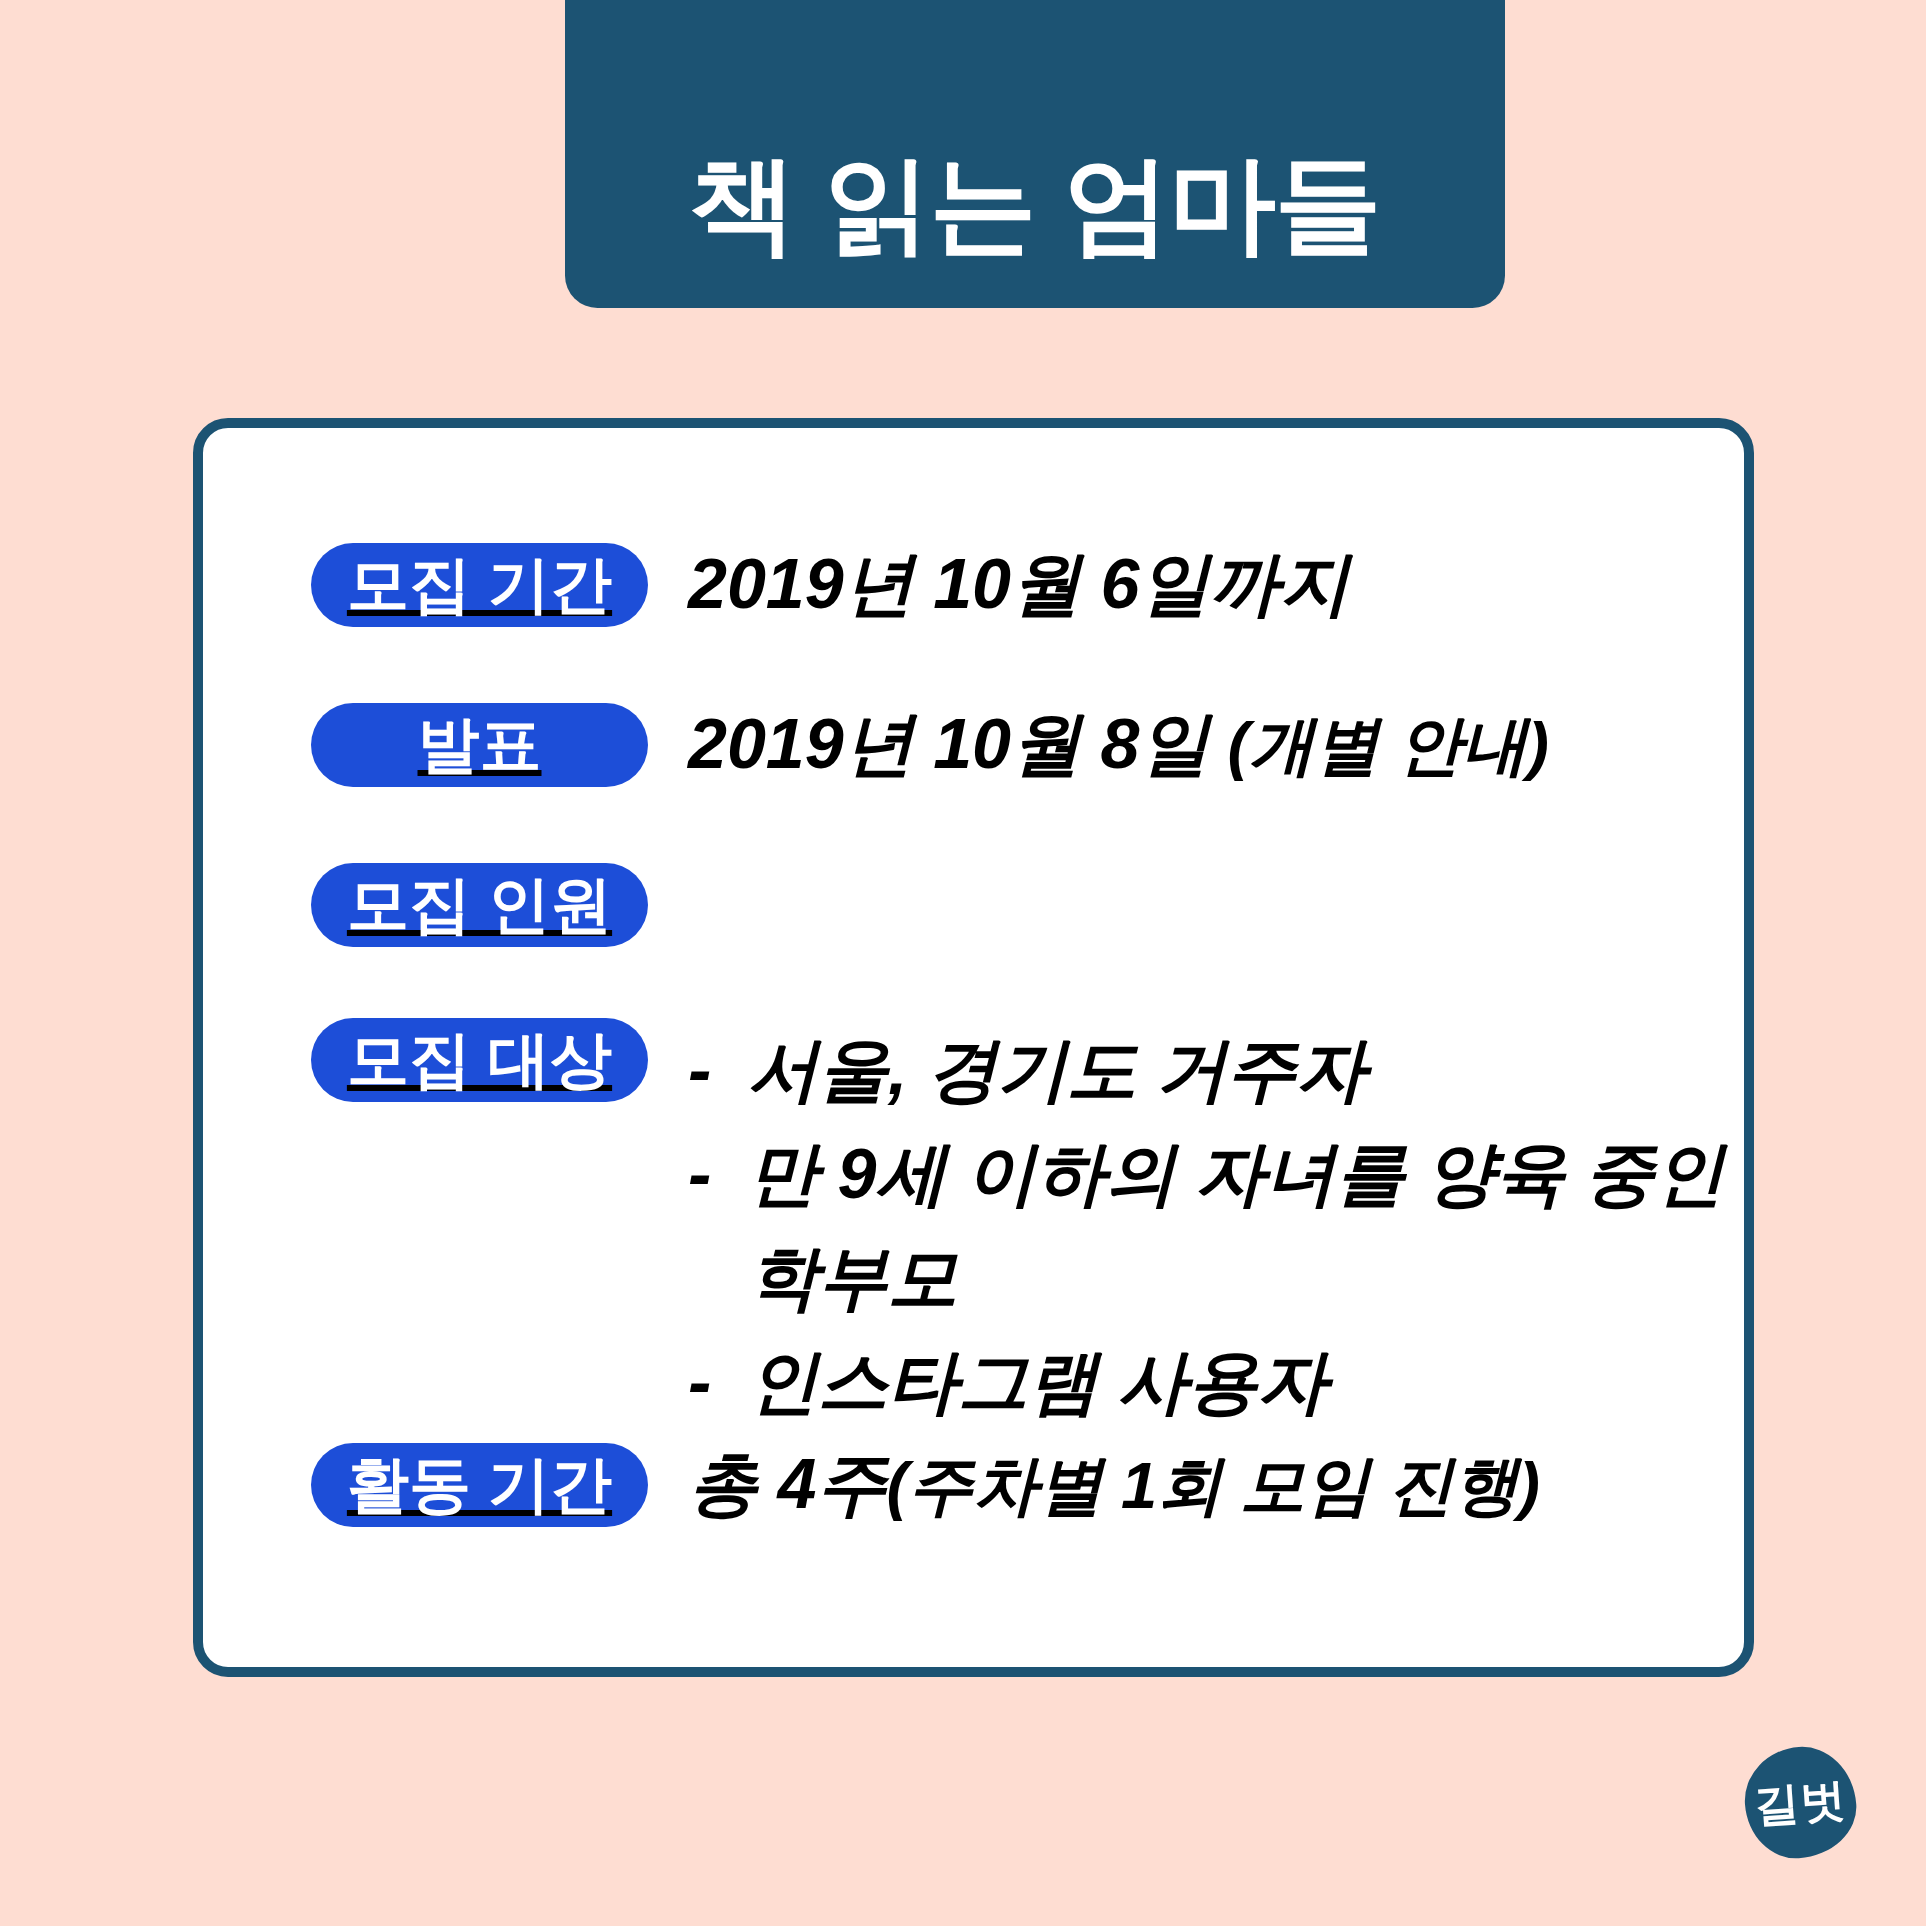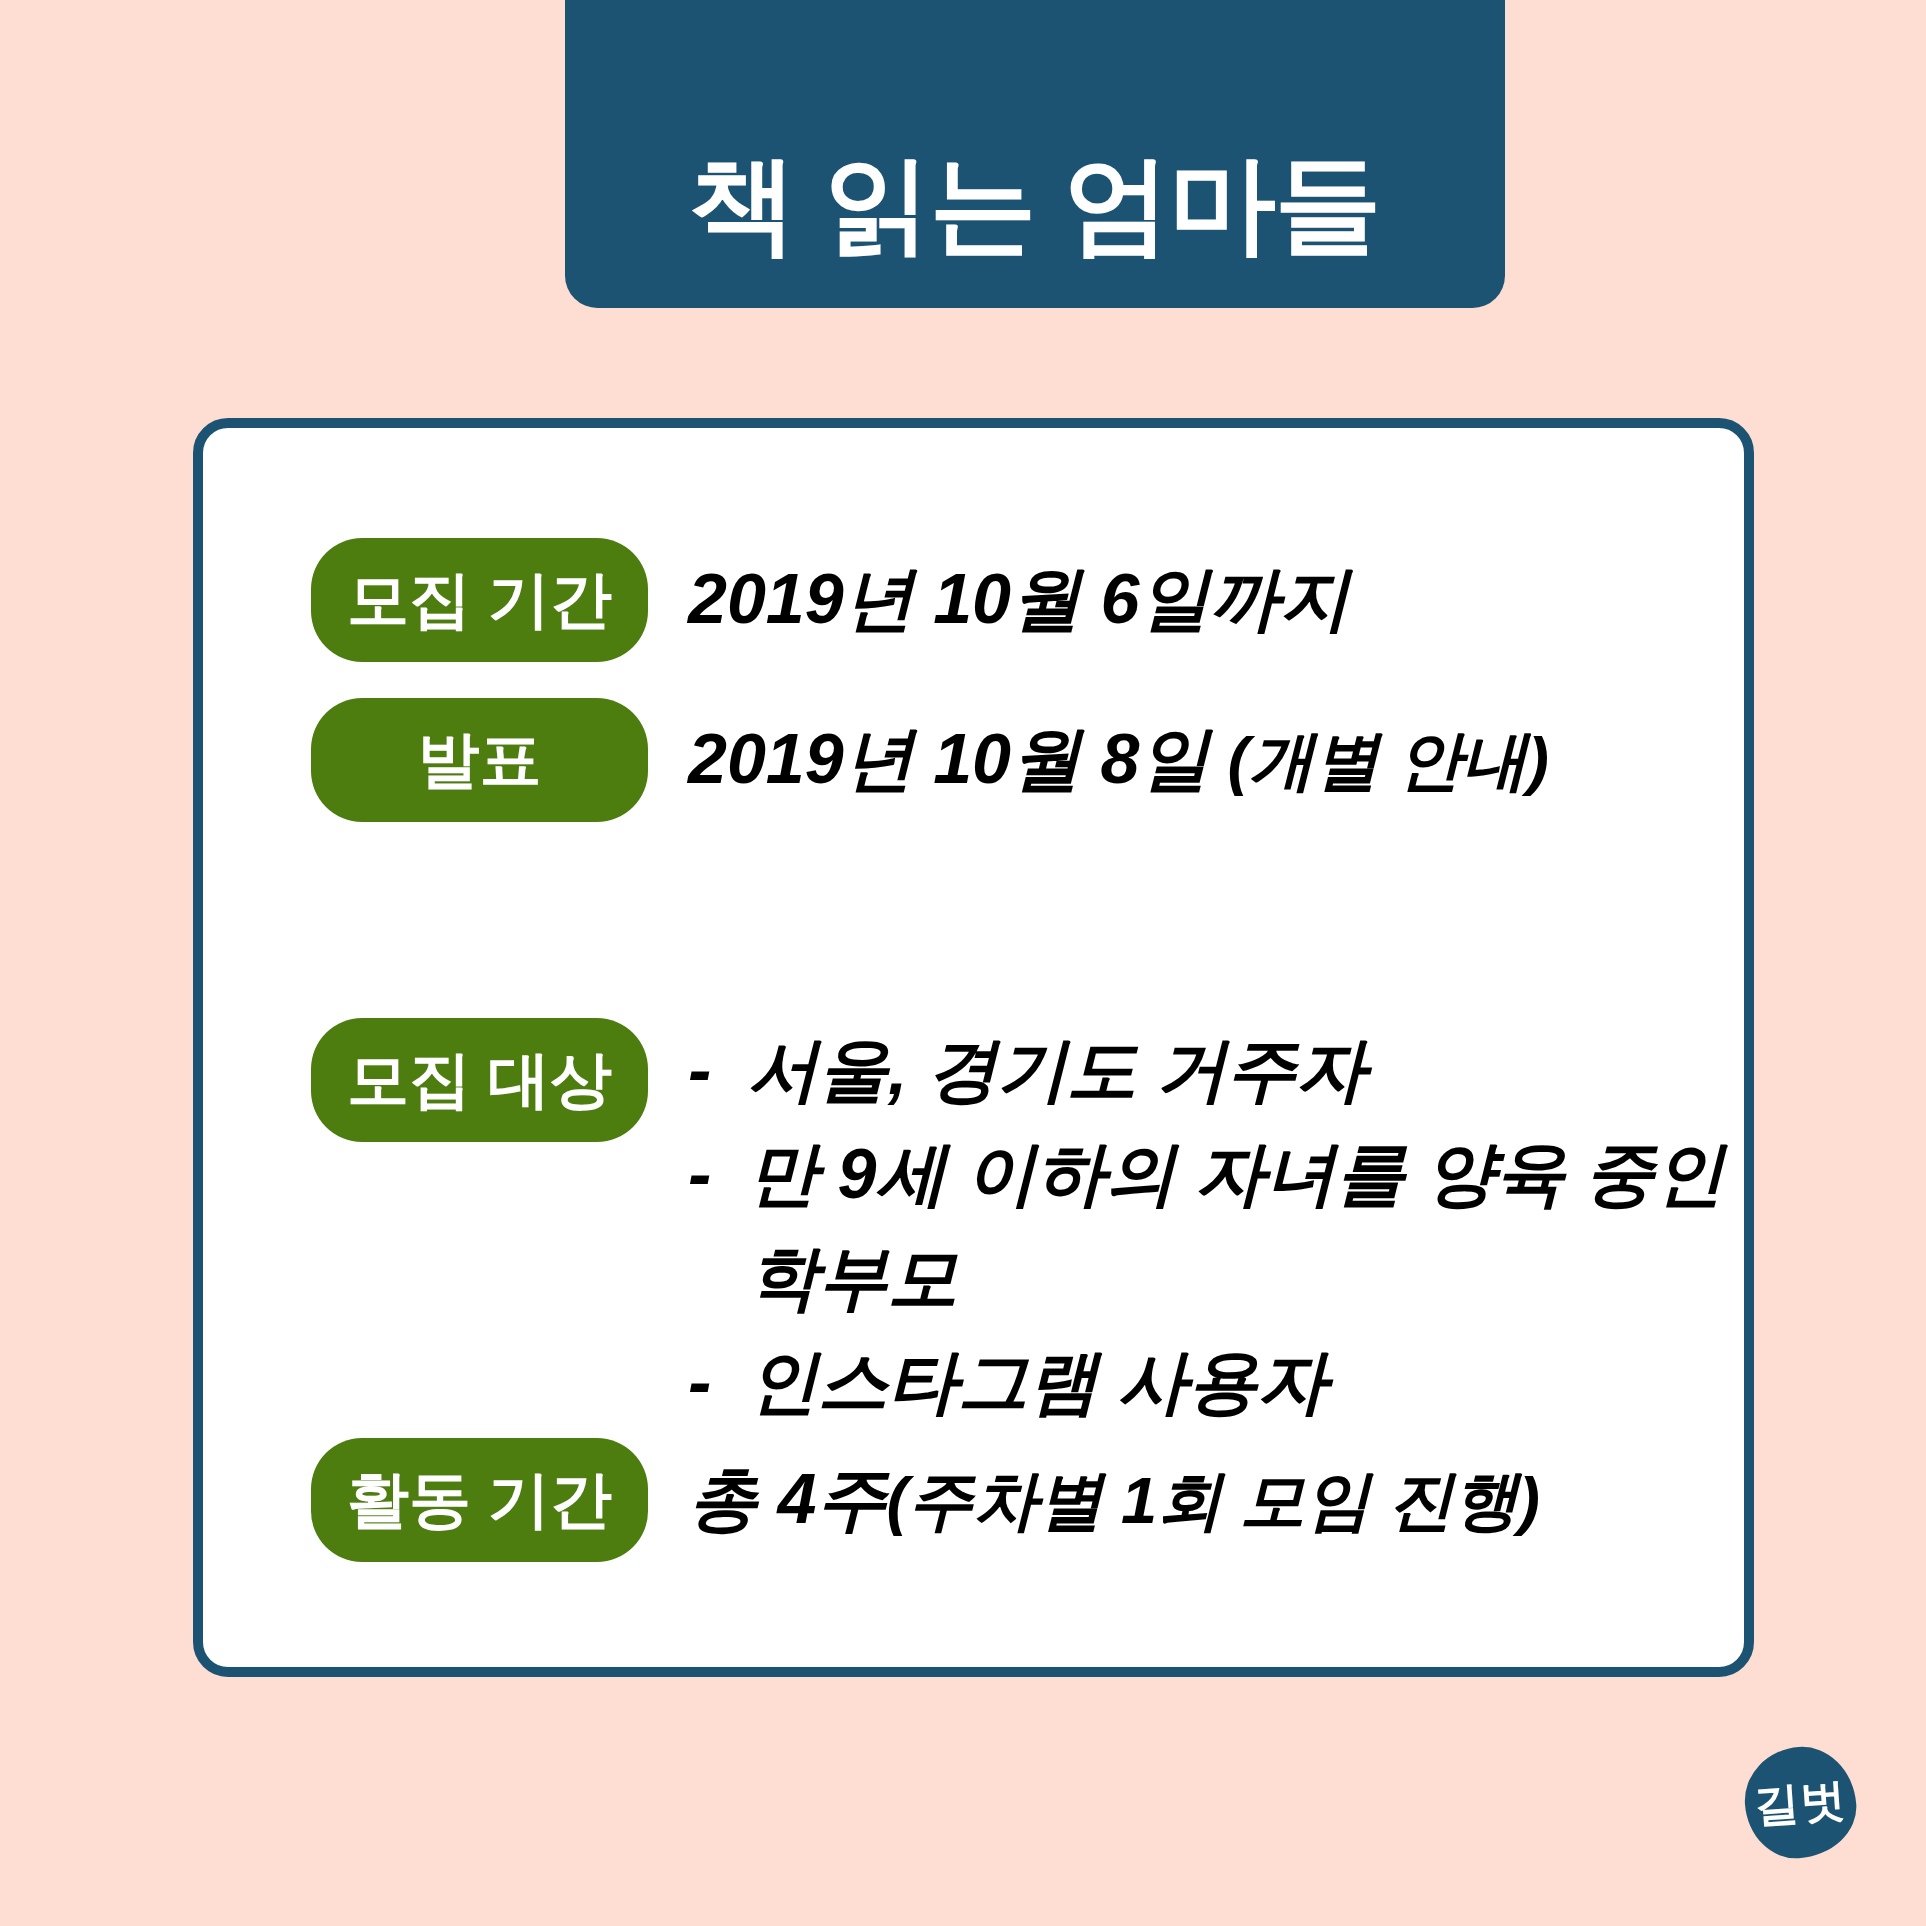--- a/index.html
+++ b/index.html
@@ -56,26 +56,27 @@
     align-items: center;
   }
   .row-r1 { top: 110px; }
   .row-r2 { top: 270px; }
   .row-r3 { top: 435px; }
   .row-r4 { top: 590px; align-items: flex-start; }
   .row-r5 { top: 1010px; }
   .pill {
     flex: 0 0 337px;
     width: 337px;
-    height: 124px;
-    background: #4d7c0f;
+    height: 84px;
+    background: #1d4ed8;
     border-radius: 51px;
     display: flex;
     align-items: center;
     justify-content: center;
+    text-decoration: underline;
   }
   .pill span {
     color: #FFFFFF;
     font-size: 62px;
     font-weight: bold;
     white-space: nowrap;
   }
   .value {
     margin-left: 40px;
     color: #000000;
@@ -148,20 +149,23 @@
     <div class="row row-r2">
       <div class="pill">
         <span>발표</span>
       </div>
       <div class="value">
         <span class="v-main">2019년 10월 8일</span><span class="v-sub"> (개별 안내)</span>
       </div>
     </div>
 
     <div class="row row-r3">
+      <div class="pill">
+        <span>모집 인원</span>
+      </div>
     </div>
 
     <div class="row row-r4">
       <div class="pill">
         <span>모집 대상</span>
       </div>
       <div class="value list">
         <div class="li">
           <span class="dash">-</span>
             <span>서울, 경기도 거주자</span>

